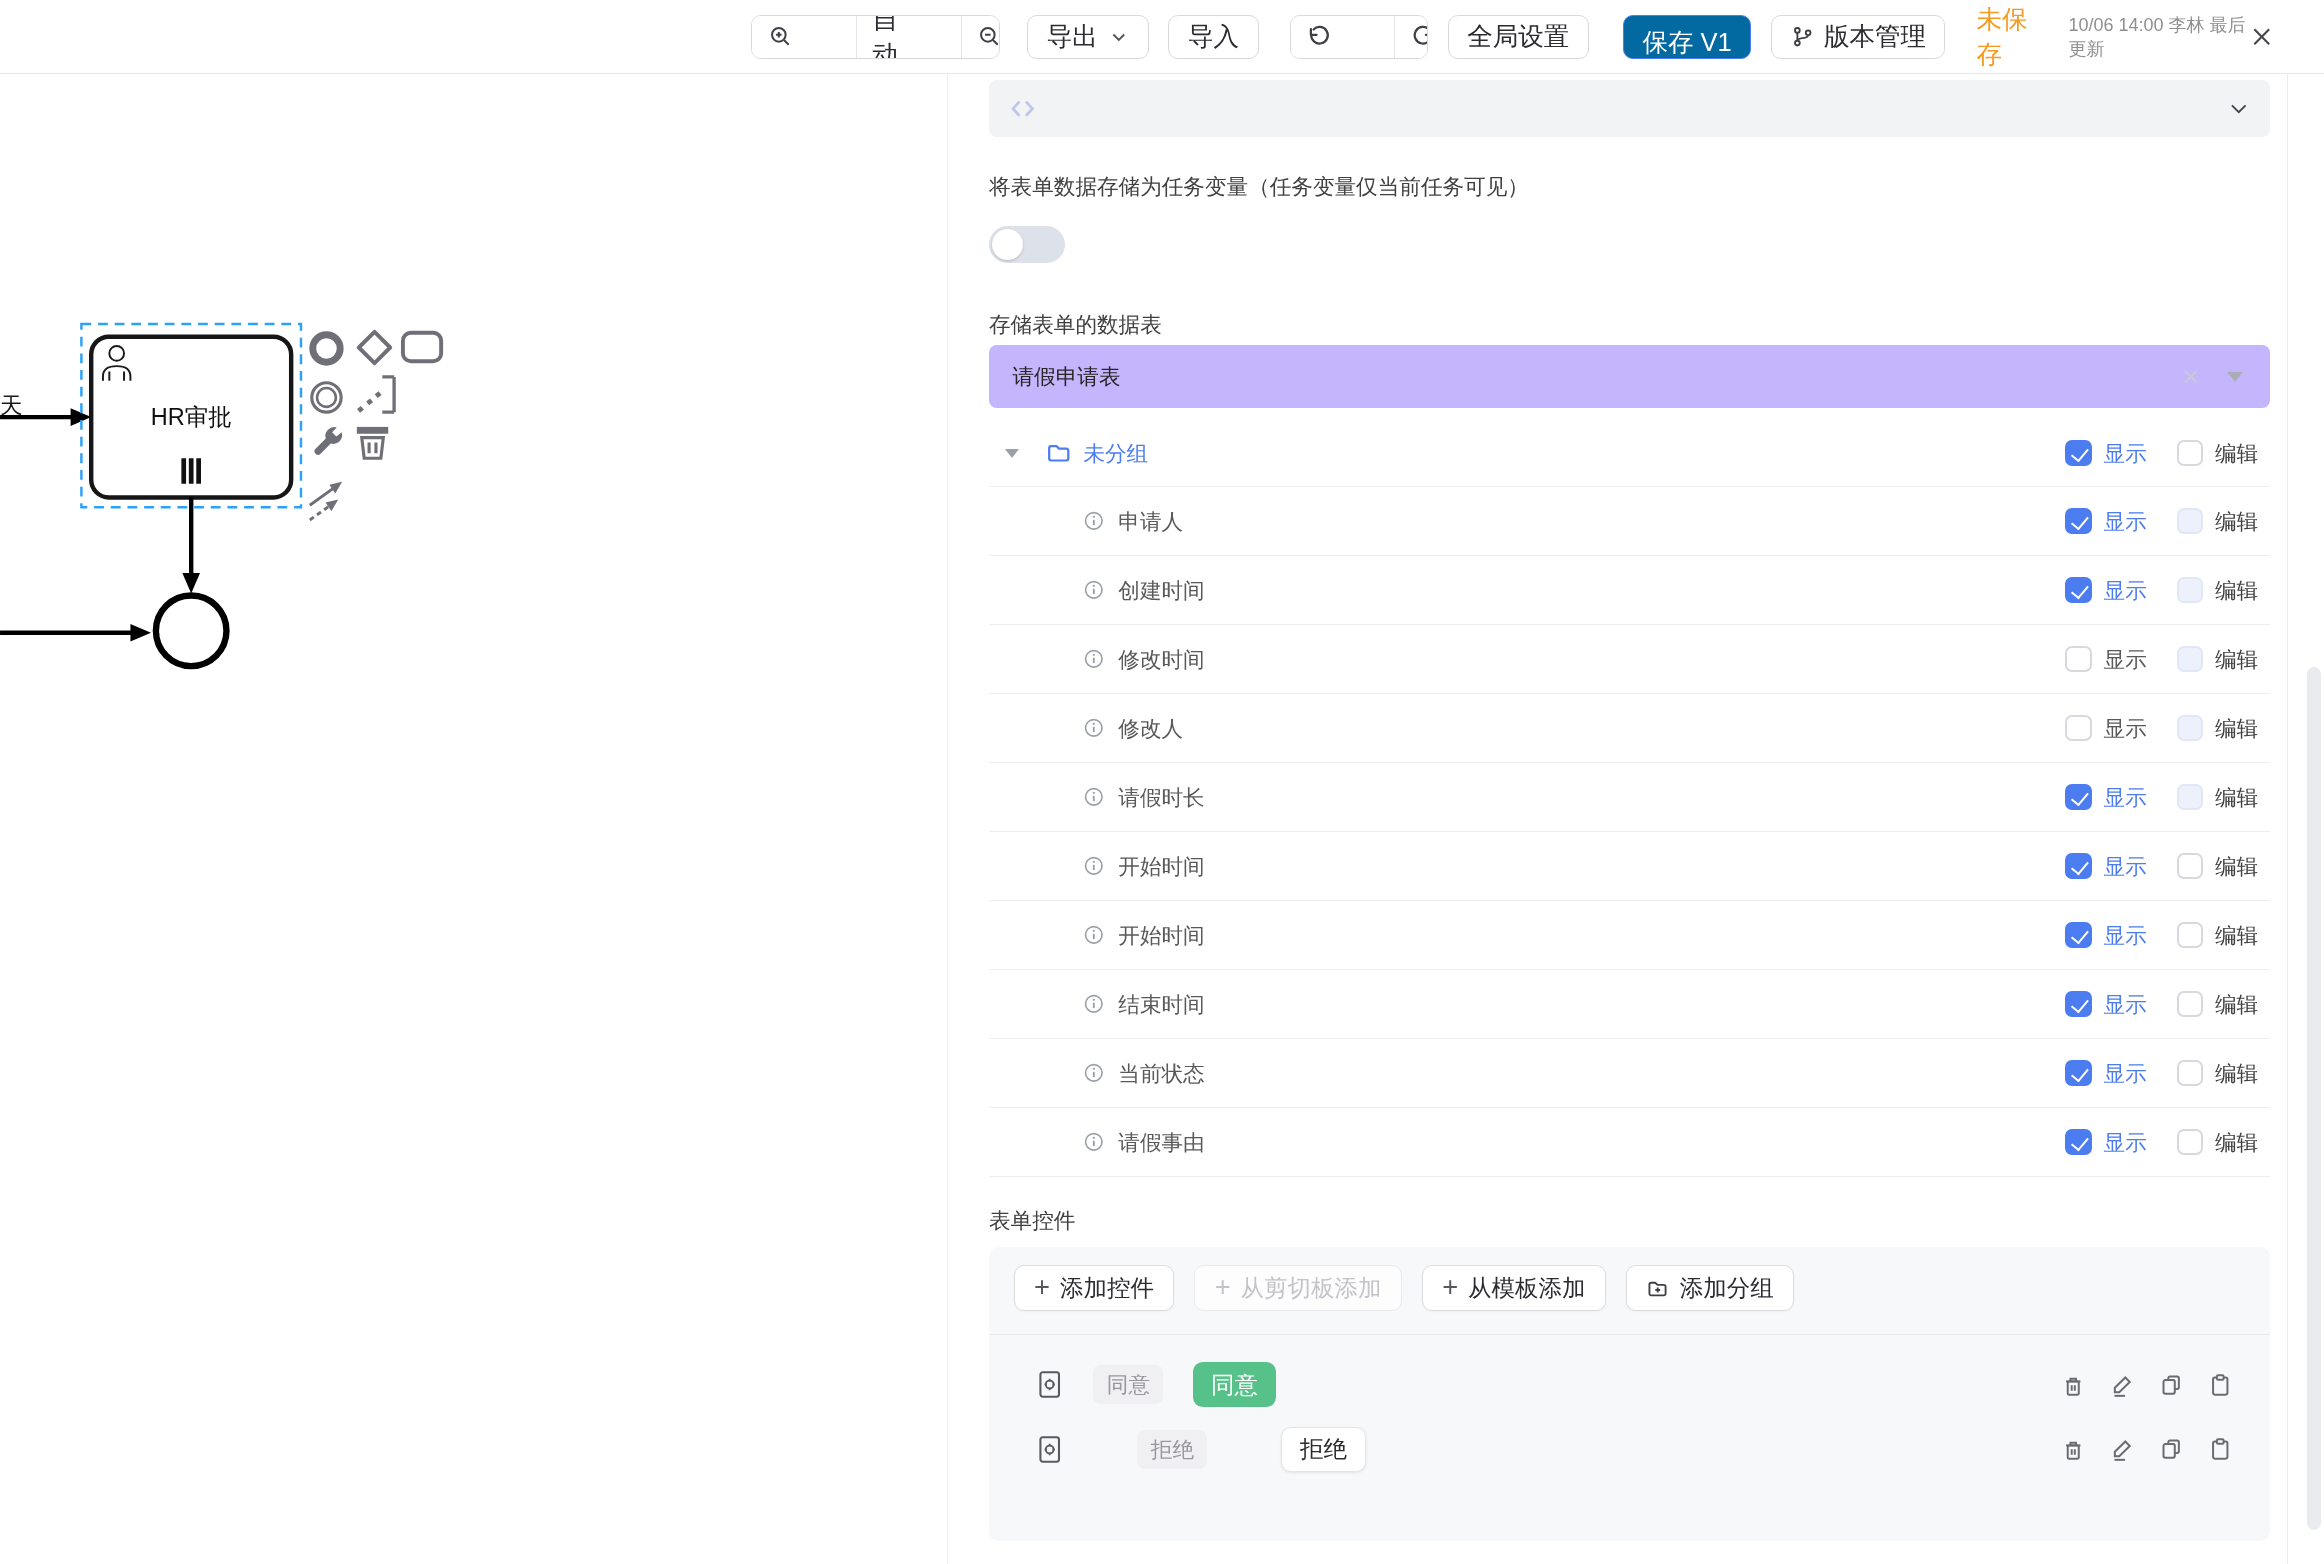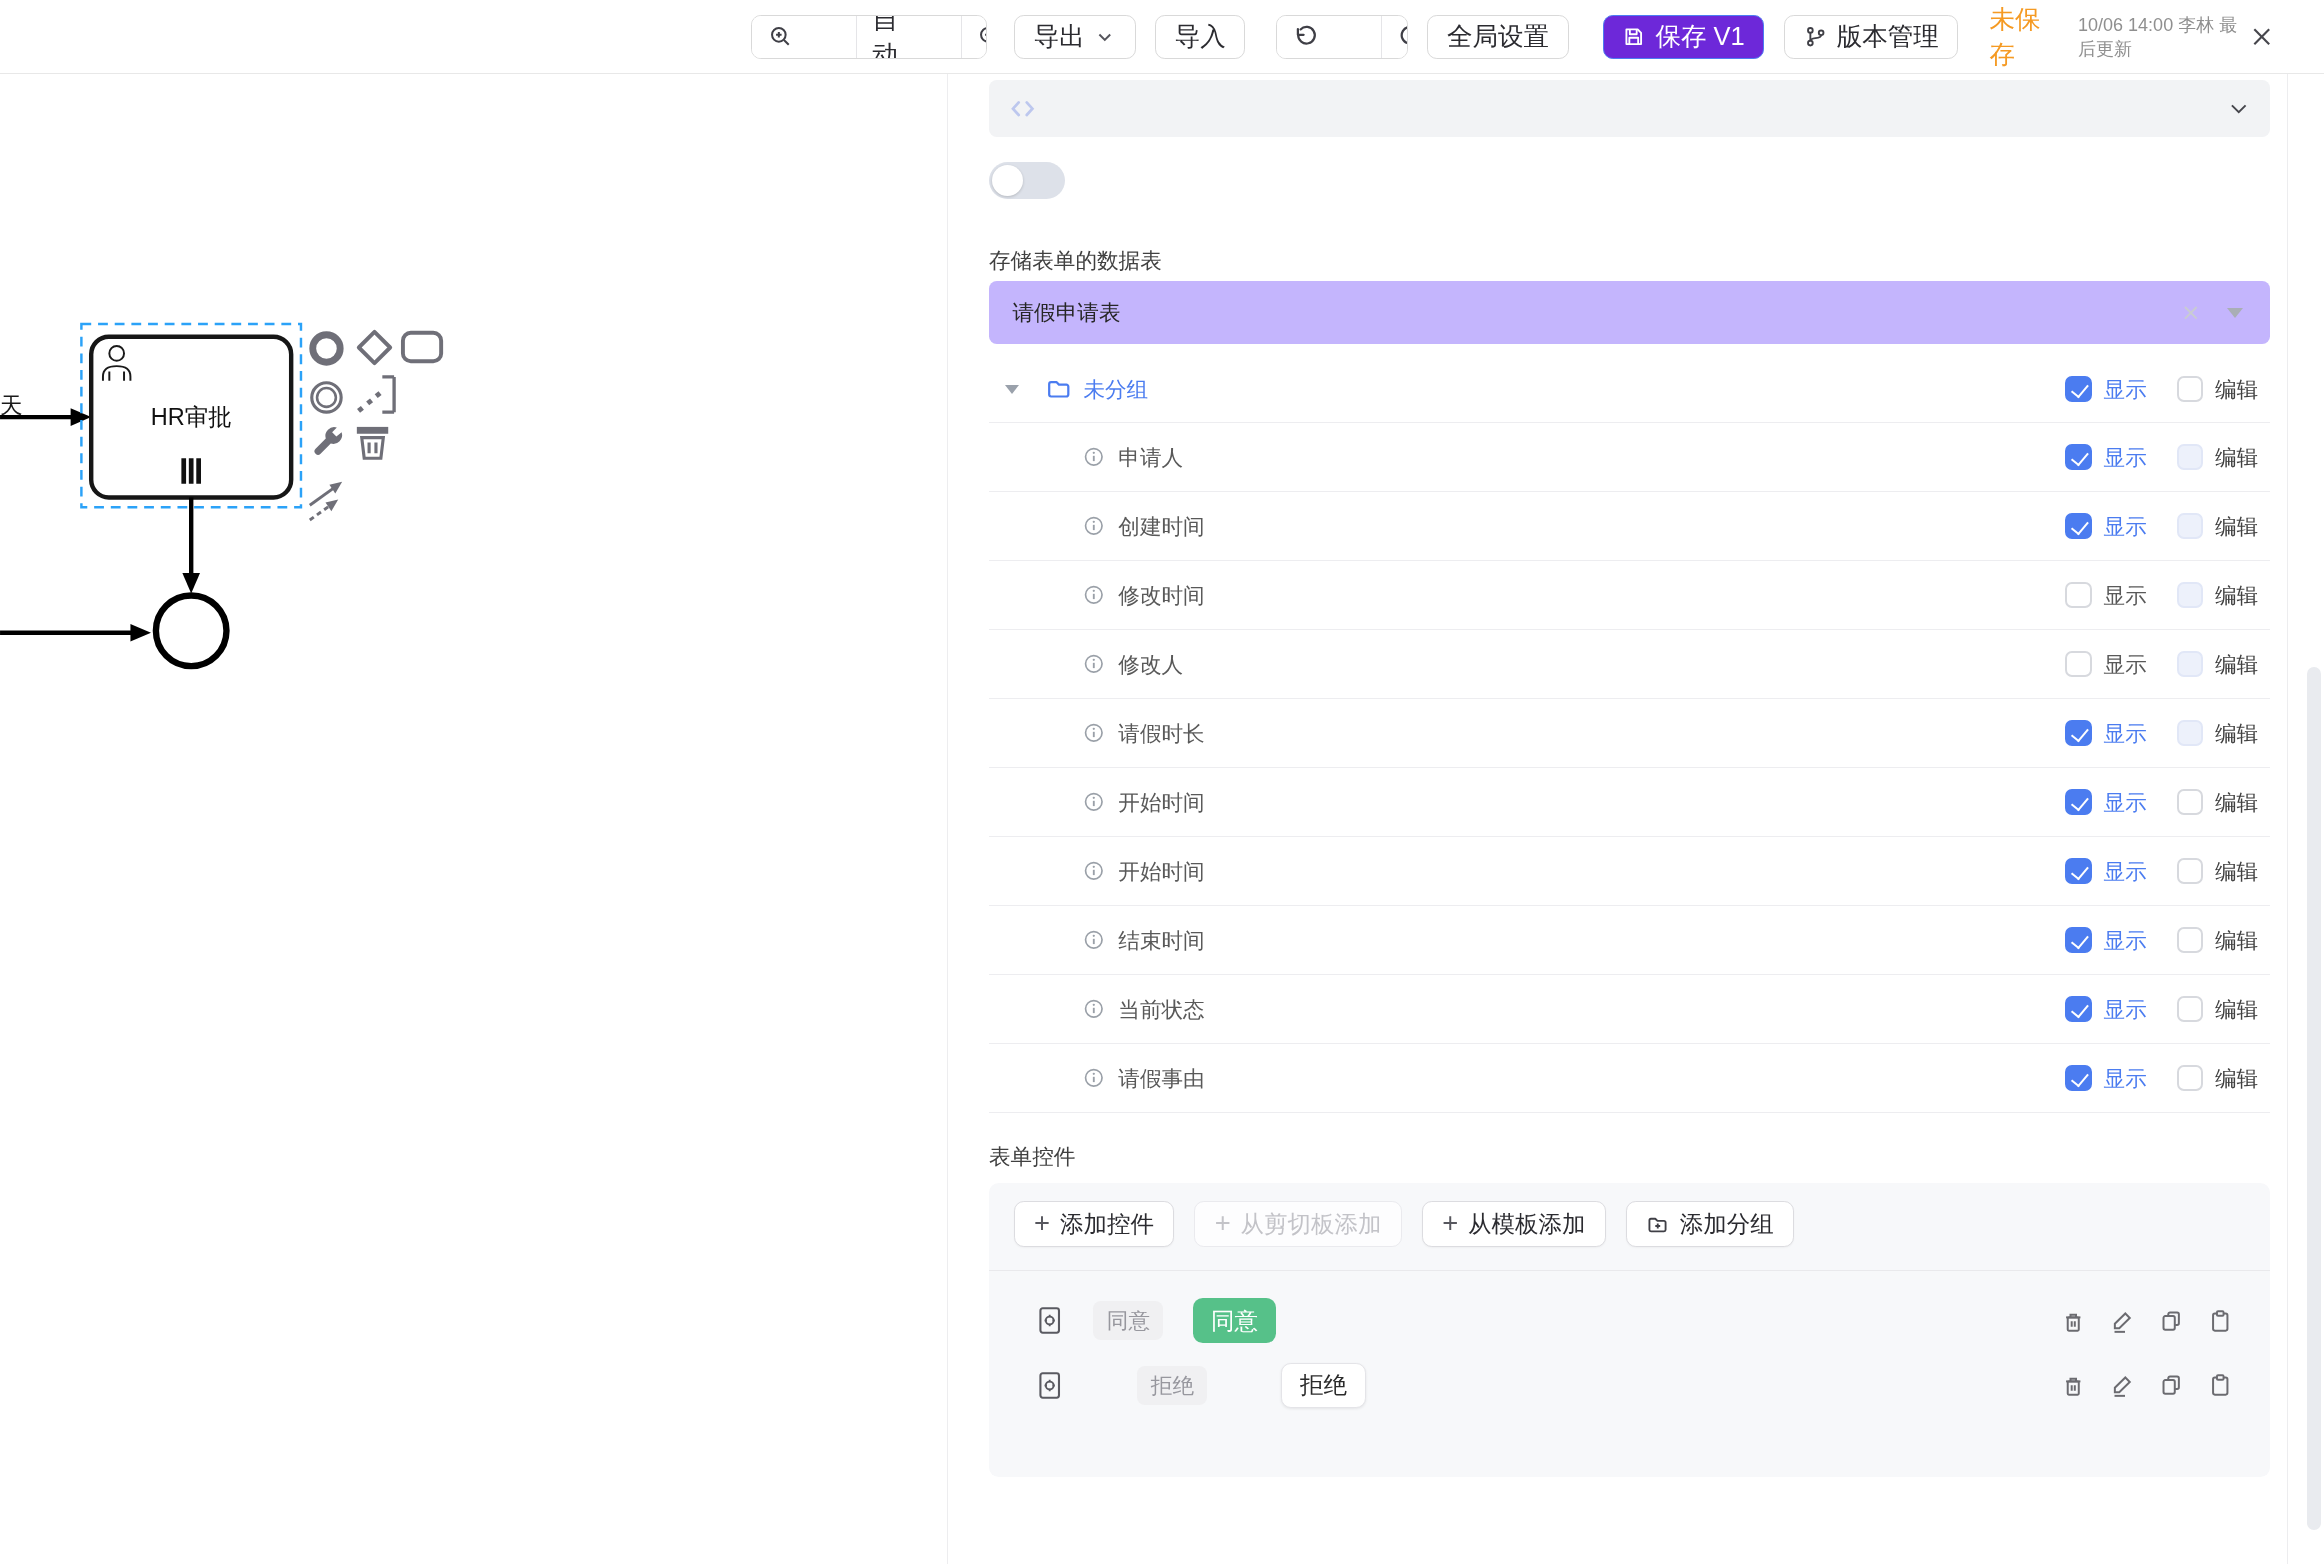--- a/index.html
+++ b/index.html
@@ -11,21 +11,21 @@
   .toolbar { position:absolute; top:0; left:0; right:0; height:74px; background:#fff;
     border-bottom:1px solid #e8e8e8; display:flex; align-items:center; }
   .tb-spacer { width:751px; flex:none; }
   .btn, .btn-group { height:44px; border-radius:9.8px; background:#fff; }
   .btn { border:1px solid #d9d9d9; font-size:25.5px; color:#2b2b30; padding:0 18.6px;
     display:flex; align-items:center; gap:9.8px; cursor:pointer; white-space:nowrap; }
   .btn-group { border:1px solid #d9d9d9; display:flex; overflow:hidden;gap:47px; }
   .btn-group .seg { border:none; background:#fff; height:100%; padding:0 15.7px; font-size:25.5px;
     color:#2b2b30; display:flex; align-items:center; cursor:pointer; }
   .btn-group .seg + .seg { border-left:1px solid #e5e5e8; }
-  .btn.primary { background:#6d28d9; border-color:#4c7df2; color:#fff; }
+  .btn.primary { background:#0369a1; border-color:#4c7df2; color:#fff;flex-direction:column; }
   .btn.primary svg { stroke:#fff; }
   .ml20{margin-left:19.6px}.ml28{margin-left:27.4px}.ml32{margin-left:31px}.ml35{margin-left:34px}
   .unsaved { margin-left:31px; font-size:25.5px; color:#f59a23; }
   .updated { margin-left:27.4px; font-size:18px; color:#8f8f8f; }
   .close-btn { margin-left:auto; margin-right:51px; background:none; border:none; cursor:pointer;
     display:flex; align-items:center; }
   .i22{width:21.6px;height:21.6px}.i24{width:23.5px;height:23.5px}.i26{width:25.5px;height:25.5px}.i28{width:27.4px;height:27.4px}
 
   
   .canvas { position:absolute; left:0; top:74px; width:947px; bottom:0; background:#fff; }
@@ -264,20 +264,21 @@
         <svg class="i28" viewBox="0 0 24 24" fill="none" stroke="#bdc7ee" stroke-width="2.4" stroke-linecap="round">
           <path d="M8.5 6.5 L3.5 12 L8.5 17.5"></path>
             <path d="M15.5 6.5 L20.5 12 L15.5 17.5"></path>
         </svg>
         <span class="grow"></span>
         <svg class="i24" viewBox="0 0 24 24" fill="none" stroke="#46464c" stroke-width="2">
           <path d="M5 8.5 L12 15.5 L19 8.5"></path>
         </svg>
       </div>
 
+      <div class="plabel lbl1">将表单数据存储为任务变量（任务变量仅当前任务可见）</div>
 
       <div class="toggle">
         <div class="knob"></div>
       </div>
 
       <div class="plabel lbl2">存储表单的数据表</div>
 
       <div class="select">
         <span class="val">请假申请表</span>
         <span class="clear">

